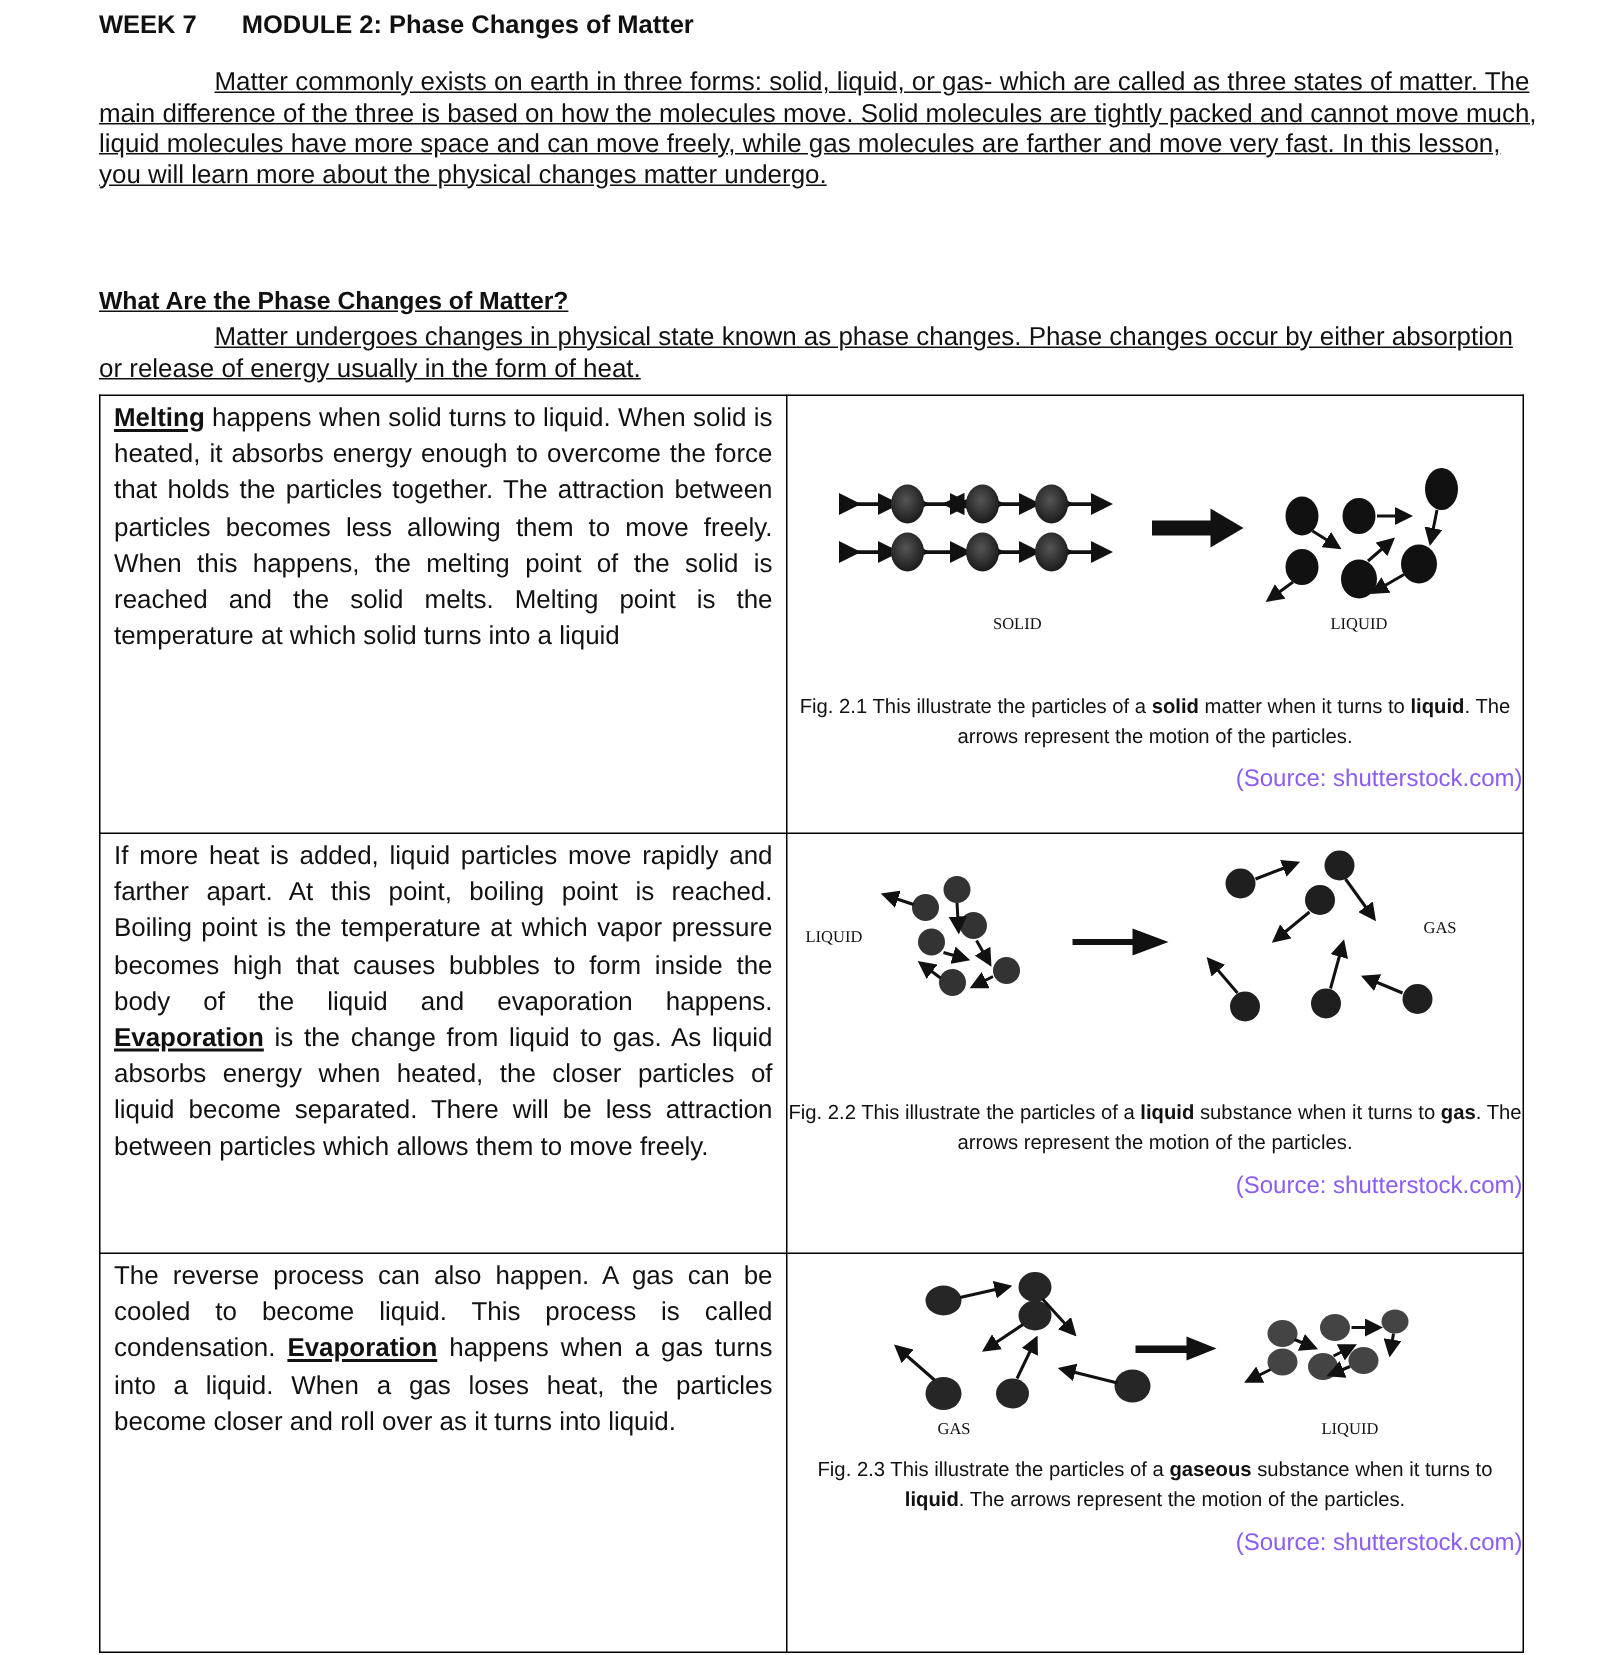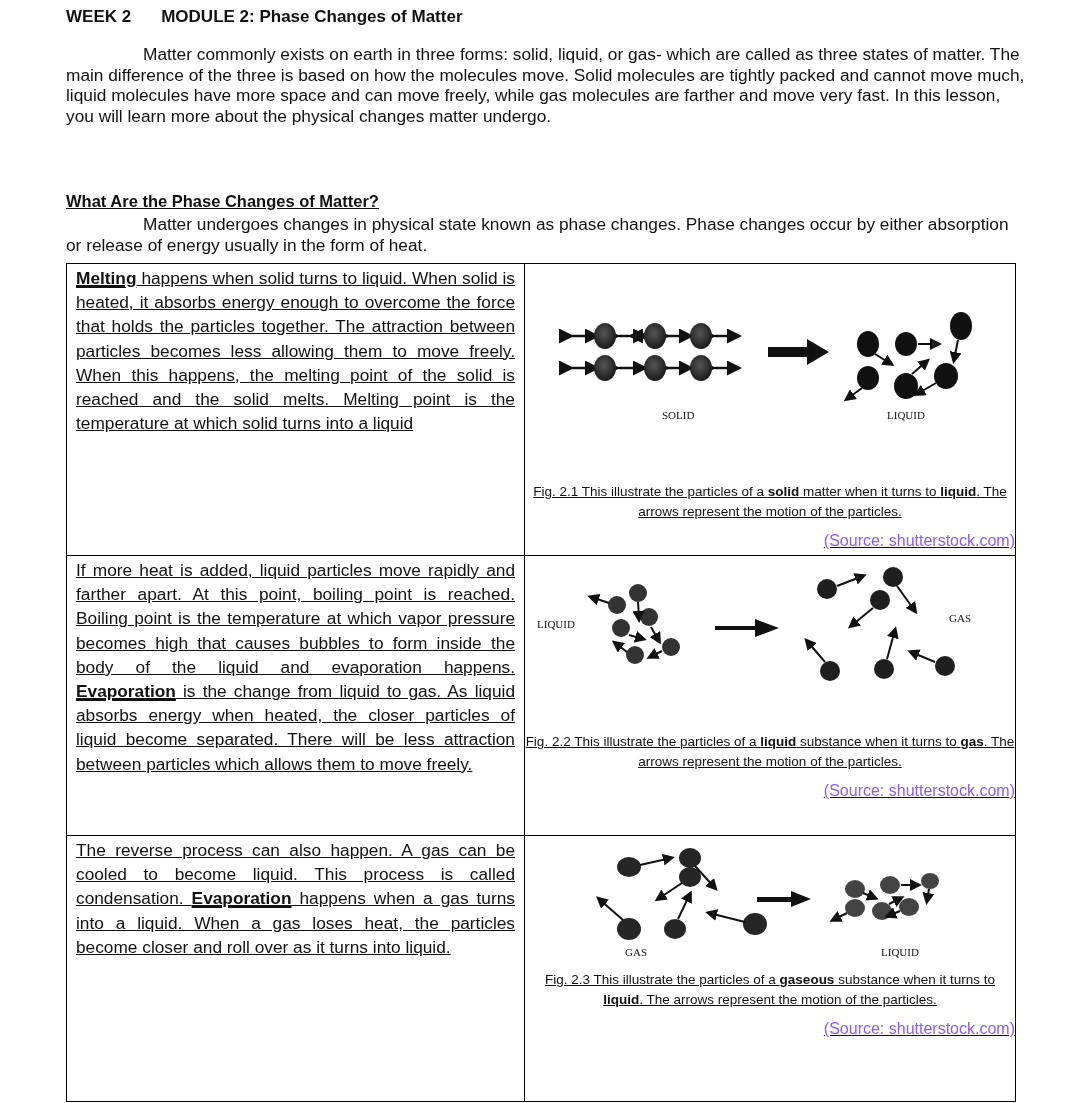--- a/index.html
+++ b/index.html
@@ -1,38 +1,38 @@
 <!DOCTYPE html>
 <html><head>
 <meta charset="utf-8">
 <style>
   html, body { margin:0; padding:0; background:#ffffff; }
   body { width:1080px; height:1103px; position:relative; overflow:hidden;
          font-family:"Liberation Sans", sans-serif; color:#111; }
   .title { position:absolute; left:66px; top:7px; font-size:17px; font-weight:bold; letter-spacing:0; }
   .title .gap { display:inline-block; width:30px; }
-  .para { position:absolute; left:66px; width:960px; font-size:17.3px; line-height:20.5px; margin:0; }
+  .para { position:absolute; left:66px; width:960px; font-size:17.3px; line-height:20.5px; margin:0;text-decoration:underline; }
   .p1 { top:44px; text-indent:77px; }
   .h2 { position:absolute; left:66px; top:192px; font-size:16.5px; font-weight:bold;text-decoration:underline; }
   .p2 { top:214px; text-indent:77px; }
   table.grid { position:absolute; left:66px; top:263px; width:950px; border-collapse:collapse; }
-  table.grid td { border:1.5px solid #000; vertical-align:top; padding:0;text-decoration:underline; }
+  table.grid td { border:1.5px solid #000; vertical-align:top; padding:0; }
   td.txt { width:445px; padding:2px 9px 0 9px !important; font-size:17.3px; line-height:24.2px; text-align:justify; }
   td.fig { width:490px; position:relative; }
   .u { font-weight:bold; text-decoration:underline; text-decoration-thickness:2px; text-underline-offset:2px; }
   .cap { font-size:13.5px; line-height:20px; text-align:center; color:#111; }
   .cap b { font-weight:bold; }
   .src { font-size:16px; text-align:right; color:#8b5cf6; }
   svg { display:block; }
   .lbl { font-family:"Liberation Serif", serif; font-size:11px; fill:#111; }
 </style>
 </head>
 <body>
 
-<div class="title"><span>WEEK 2</span><span class="gap"></span><span>MODULE 2: Phase Changes of Matter</span></div>
+<div class="title"><span>WEEK 7</span><span class="gap"></span><span>MODULE 2: Phase Changes of Matter</span></div>
 
 <p class="para p1">Matter commonly exists on earth in three forms: solid, liquid, or gas- which are called as three states of matter. The main difference of the three is based on how the molecules move. Solid molecules are tightly packed and cannot move much, liquid molecules have more space and can move freely, while gas molecules are farther and move very fast. In this lesson, you will learn more about the physical changes matter undergo.</p>
 
 <div class="h2">What Are the Phase Changes of Matter?</div>
 <p class="para p2">Matter undergoes changes in physical state known as phase changes. Phase changes occur by either absorption or release of energy usually in the form of heat.</p>
 
 <table class="grid">
 
   <tbody>
       <tr style="height:292px">
@@ -80,21 +80,21 @@
           <line x1="350" y1="90" x2="366" y2="100"></line>
               <line x1="393" y1="80" x2="413" y2="80"></line>
           <line x1="433" y1="76" x2="429" y2="96"></line>
               <line x1="337" y1="124" x2="322" y2="135"></line>
           <line x1="387" y1="110" x2="402" y2="97"></line>
               <line x1="411" y1="119" x2="392" y2="130"></line>
         </g>
         <text class="lbl" x="137" y="155">SOLID</text>
         <text class="lbl" x="362" y="155">LIQUID</text>
       </svg>
-      <div class="cap" style="margin-top:38px"><span>Fig. 2.1 This illustrate the particles of a </span><b>solid</b><span> matter when it turns to </span><b>liquid</b><span>. The arrows represent the motion of the particles.</span></div>
+      <div class="cap" style="margin-top:17px"><span>Fig. 2.1 This illustrate the particles of a </span><b>solid</b><span> matter when it turns to </span><b>liquid</b><span>. The arrows represent the motion of the particles.</span></div>
       <div class="src" style="margin-top:10px">(Source: shutterstock.com)</div>
     </td>
   </tr>
 
   <tr style="height:280px">
     <td class="txt"><span>If more heat is added, liquid particles move rapidly and farther apart. At this point, boiling point is reached. Boiling point is the temperature at which vapor pressure becomes high that causes bubbles to form inside the body of the liquid and evaporation happens. </span><span class="u">Evaporation</span><span> is the change from liquid to gas. As liquid absorbs energy when heated, the closer particles of liquid become separated. There will be less attraction between particles which allows them to move freely.</span></td>
     <td class="fig">
       <svg width="490" height="140" viewBox="0 0 490 140">
         <g fill="#333">
           <circle cx="113" cy="37" r="9"></circle>

